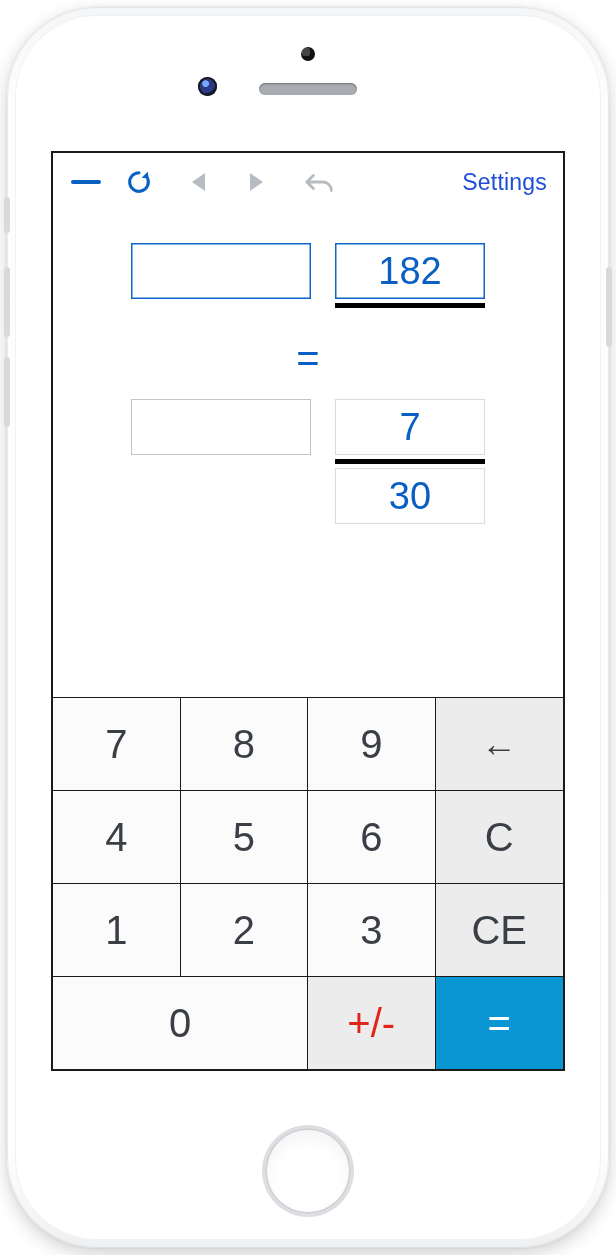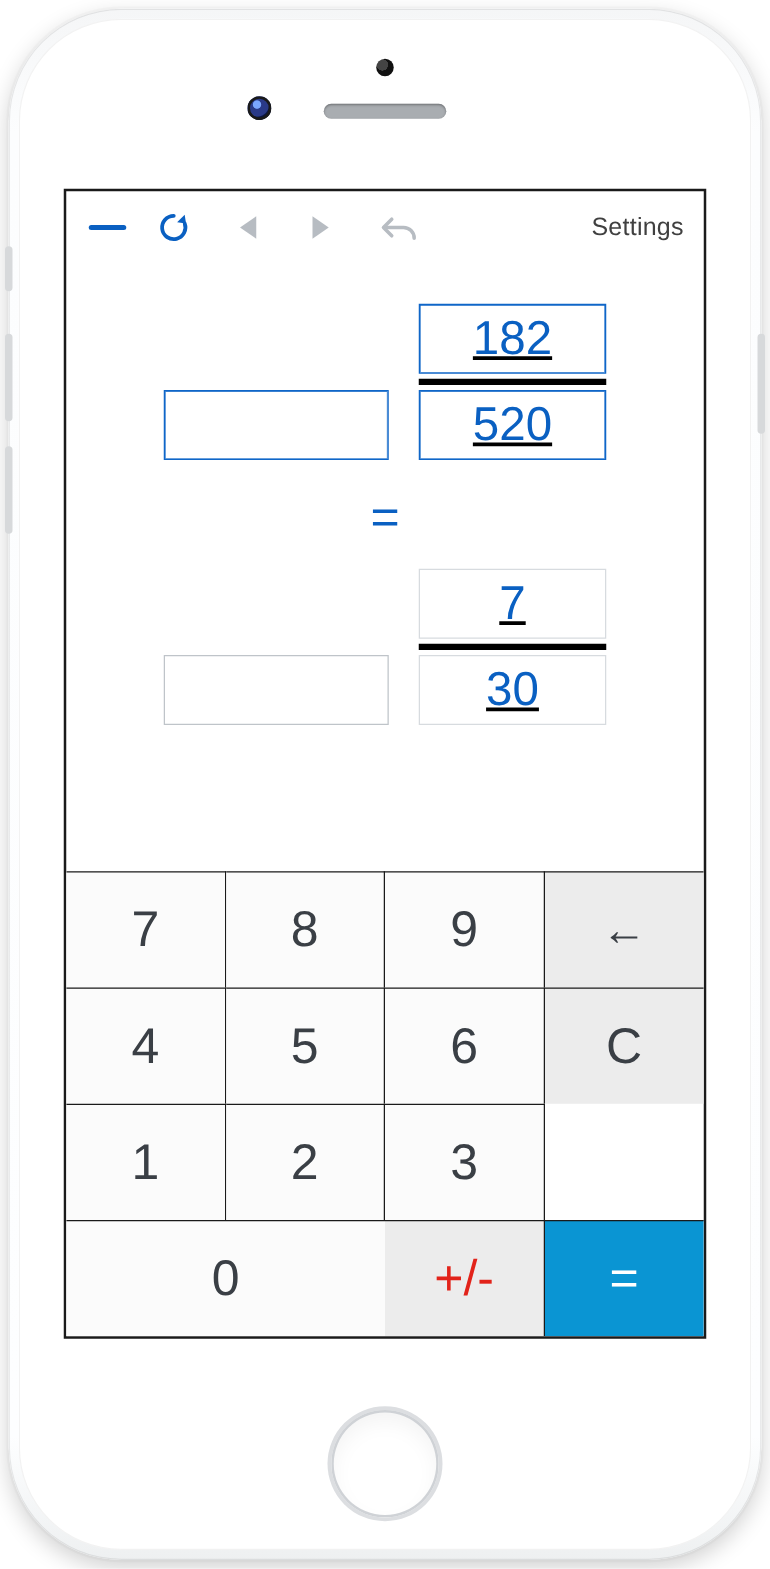--- a/index.html
+++ b/index.html
@@ -90,35 +90,34 @@
   .reload { width:60px; }
   .reload svg { width:28px; height:28px; display:block; }
   .nav-left, .nav-right { width:58px; color:#b7bcc2; }
   .tri { width:0; height:0; border-top:9px solid transparent; border-bottom:9px solid transparent; }
   .nav-left .tri  { border-right:13px solid #b7bcc2; }
   .nav-right .tri { border-left:13px solid #b7bcc2; }
   .undo { width:70px; color:#b7bcc2; }
   .undo svg{ width:34px; height:30px; display:block; }
   .spacer{ flex:1; }
   .settings{
-    font-size:20px; font-weight:400; color:#404040; padding-right:6px;
+    font-size:23px; font-weight:400; color:#1d4ed8; padding-right:6px;
     letter-spacing:.2px;
   }
 
   
   .display{
     position:relative;
     height:490px;
     padding-top:26px;
   }
   .row{
     position:relative;
-    display:flex; align-items:flex-end; justify-content:center;
+    display:flex; align-items:flex-start; justify-content:center;
     gap:24px;
-    text-decoration:underline;
   }
   .whole{
     width:180px; height:56px;
     border:1px solid #bfc4c9;
   }
   .whole.active{ border-color:#0f66c8; box-shadow: inset 0 0 0 .5px #0f66c8; }
   .frac{
     display:flex; flex-direction:column; align-items:stretch;
     width:150px;
   }
@@ -212,21 +211,20 @@
         <div class="tb-item settings">Settings</div>
       </div>
 
       <div class="display">
 
         <div class="row row1">
           <div class="whole active"></div>
           <div class="frac">
             <div class="numden active">182</div>
             <div class="bar"></div>
-            <div class="numden active">520</div>
           </div>
         </div>
 
         <div class="eq">=</div>
 
         <div class="row row2">
           <div class="whole"></div>
           <div class="frac">
             <div class="numden result">7</div>
             <div class="bar"></div>
@@ -243,20 +241,21 @@
         <div class="key func backspace col4">←</div>
 
         <div class="key">4</div>
         <div class="key">5</div>
         <div class="key">6</div>
         <div class="key func col4">C</div>
 
         <div class="key">1</div>
         <div class="key">2</div>
         <div class="key">3</div>
+        <div class="key func col4">CE</div>
 
         <div class="key zero">0</div>
         <div class="key pm">+/-</div>
         <div class="key eqk col4">=</div>
       </div>
 
     </div>
   </div>
 </div>
 

